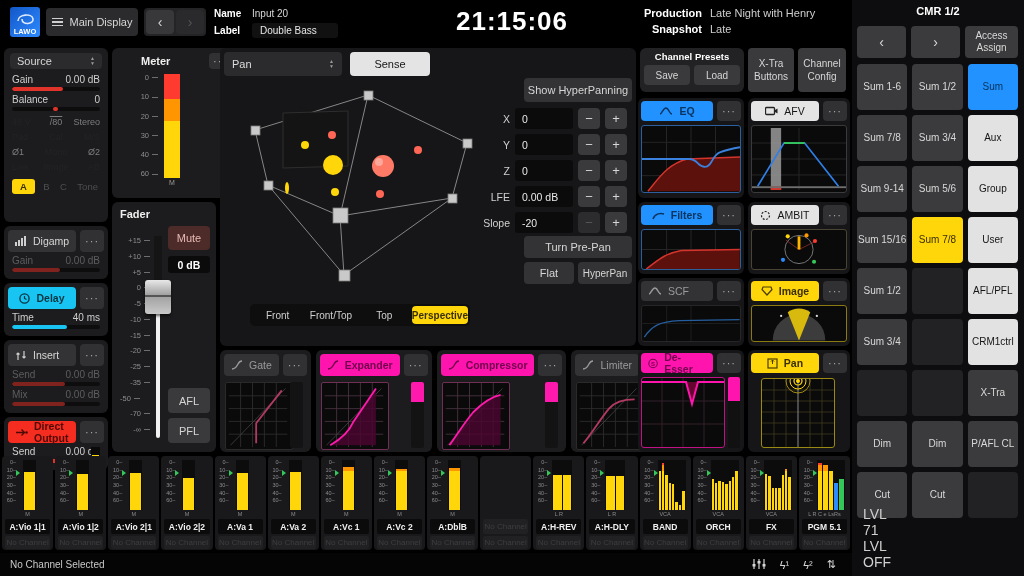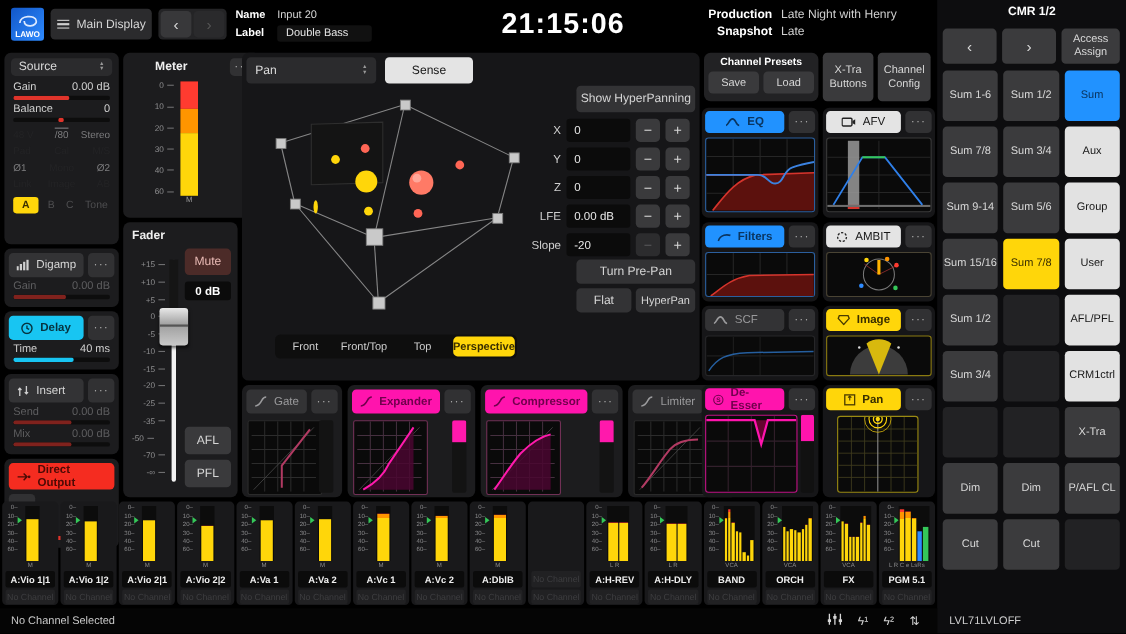--- a/index.html
+++ b/index.html
@@ -216,21 +216,21 @@
           <span>0.00 dB</span>
         </div>
         <div style="display: flex; align-items: center; gap: 4px;">
           <div class="track" style="flex: 1 1 0%;">
             <div class="fill" style="width: 60%; background: rgb(224, 52, 43); opacity: 0.55;"></div>
           </div>
         </div>
       </div>
     </div>
     <div style="background: rgb(28, 28, 30); border-radius: 6px; padding: 4px 0px 7px;">
-      <div class="modhead" style="margin: 0px 4px; flex-direction: column;">
+      <div class="modhead" style="margin: 0px 4px;">
         <div class="modbtn btn red">
           <span style="display:inline-flex">
             <svg width="13" height="9" viewBox="0 0 13 9">
               <path d="M1 4.5 H9 M6.5 1.5 L9.5 4.5 L6.5 7.5" stroke="#4d0a05" stroke-width="1.3" fill="none"></path>
               <circle cx="11.5" cy="4.5" r="1.3" fill="#4d0a05"></circle>
             </svg>
           </span>
           <span>Direct Output</span>
         </div>
         <div class="dots" style="width: 24px; height: 22px;">···</div>
@@ -1098,21 +1098,21 @@
       <div class="rp-btn empty" style="height: 46px;"></div>
       <div class="rp-btn empty" style="height: 46px;"></div>
       <div class="rp-btn " style="height: 46px;">X-Tra</div>
       <div class="rp-btn " style="height: 46px;">Dim</div>
       <div class="rp-btn " style="height: 46px;">Dim</div>
       <div class="rp-btn " style="height: 46px;">P/AFL CL</div>
       <div class="rp-btn " style="height: 46px;">Cut</div>
       <div class="rp-btn " style="height: 46px;">Cut</div>
       <div class="rp-btn empty" style="height: 46px;"></div>
     </div>
-  <div id="rp-footer" style="position:absolute;left:5px;bottom:6px;width:161px;display:flex;justify-content:flex-start;font-size:10px;color:#cfcfcf;padding:0 6px;box-sizing:border-box;">
+  <div id="rp-footer" style="position:absolute;left:5px;bottom:6px;width:161px;display:flex;justify-content:center;font-size:14px;color:#cfcfcf;padding:0 6px;box-sizing:border-box;flex-direction:column;">
       <span>LVL</span>
       <span>71</span>
       <span>LVL</span>
       <span>OFF</span>
     </div>
 </div>
 
 <div class="abs" style="left:0;top:553px;width:852px;height:23px;background:#050505;display:flex;align-items:center;">
   <span style="margin-left:10px;font-size:10px;color:#c9c9c9;">No Channel Selected</span>
   <div id="status-icons" style="margin-left:auto;margin-right:16px;display:flex;gap:14px;align-items:center;font-size:11px;color:#d6d6d6;">

